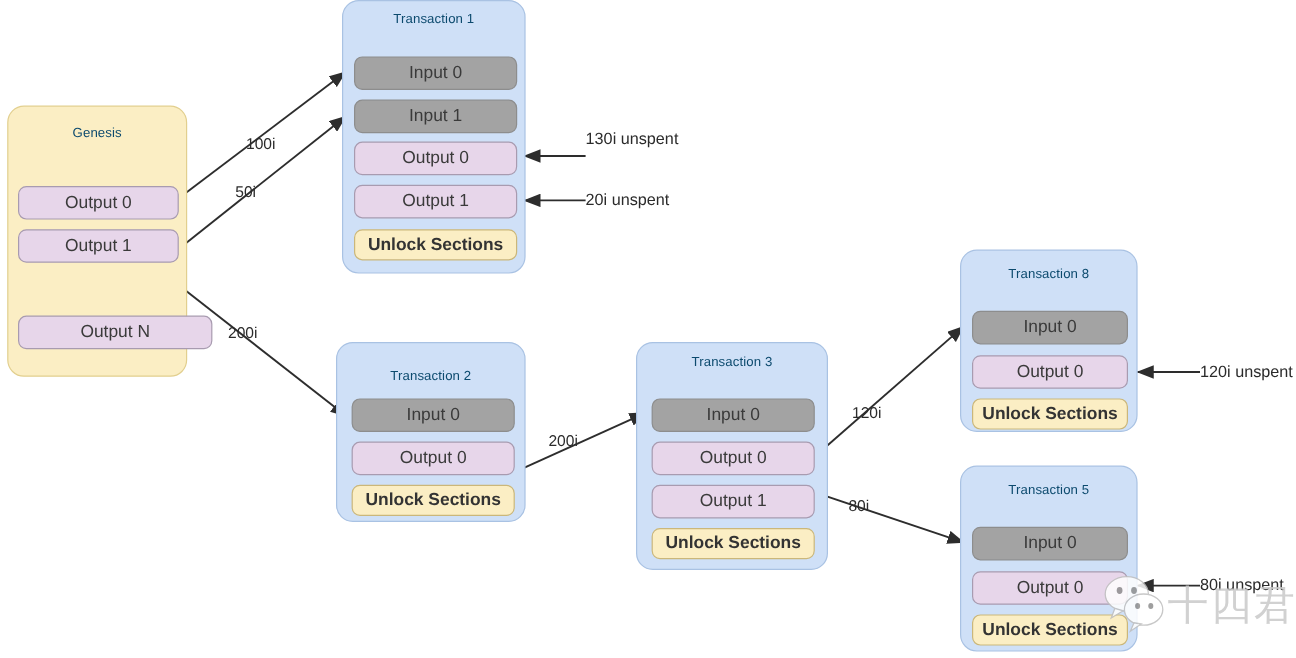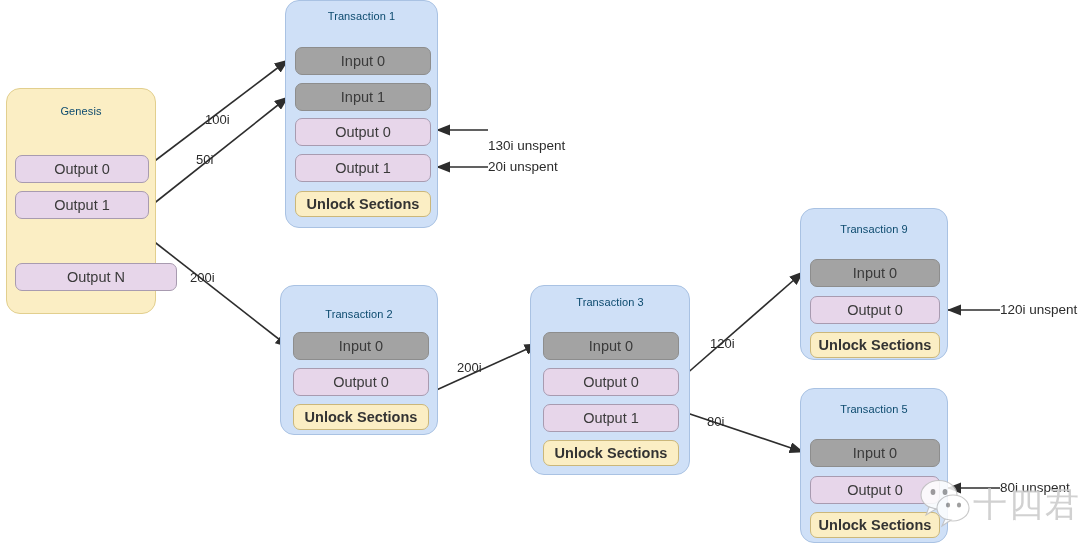--- a/index.html
+++ b/index.html
@@ -163,41 +163,41 @@
 
   <div class="node tx" style="left:530px; top:285px; width:160px; height:190px;">
     <div class="node-title" style="top:10px;">Transaction 3</div>
     <div class="row input" style="left:12px; top:46px; width:136px; height:28px;">Input 0</div>
     <div class="row output" style="left:12px; top:82px; width:136px; height:28px;">Output 0</div>
     <div class="row output" style="left:12px; top:118px; width:136px; height:28px;">Output 1</div>
     <div class="row unlock" style="left:12px; top:154px; width:136px; height:26px;">Unlock Sections</div>
   </div>
 
   <div class="node tx" style="left:800px; top:208px; width:148px; height:152px;">
-    <div class="node-title" style="top:14px;">Transaction 9</div>
+    <div class="node-title" style="top:14px;">Transaction 8</div>
     <div class="row input" style="left:9px; top:50px; width:130px; height:28px;">Input 0</div>
     <div class="row output" style="left:9px; top:87px; width:130px; height:28px;">Output 0</div>
     <div class="row unlock" style="left:9px; top:123px; width:130px; height:26px;">Unlock Sections</div>
   </div>
 
   <div class="node tx" style="left:800px; top:388px; width:148px; height:155px;">
     <div class="node-title" style="top:14px;">Transaction 5</div>
     <div class="row input" style="left:9px; top:50px; width:130px; height:28px;">Input 0</div>
     <div class="row output" style="left:9px; top:87px; width:130px; height:28px;">Output 0</div>
     <div class="row unlock" style="left:9px; top:123px; width:130px; height:26px;">Unlock Sections</div>
   </div>
 
   <div class="edge-label" style="left:195px; top:112px;margin-left:10px;">100i</div>
   <div class="edge-label" style="left:196px; top:152px;">50i</div>
   <div class="edge-label" style="left:190px; top:270px;">200i</div>
   <div class="edge-label" style="left:457px; top:360px;">200i</div>
   <div class="edge-label" style="left:710px; top:336px;">120i</div>
   <div class="edge-label" style="left:707px; top:414px;">80i</div>
 
-  <div class="note" style="left:488px; top:138px;">130i unspent</div>
+  <div class="note" style="left:488px; top:108px;">130i unspent</div>
   <div class="note" style="left:488px; top:159px;">20i unspent</div>
   <div class="note" style="left:1000px; top:302px;">120i unspent</div>
   <div class="note" style="left:1000px; top:480px;">80i unspent</div>
 
   <div id="watermark">
     <svg width="62" height="52" viewBox="0 0 62 52">
       <g fill="#ffffff" stroke="#bfbfbf" stroke-width="1.1">
         <ellipse cx="24" cy="17" rx="18" ry="14.5"></ellipse>
         <path d="M14 29 L11 37 L21 31 Z"></path>
         <ellipse cx="38" cy="30" rx="16" ry="13"></ellipse>

